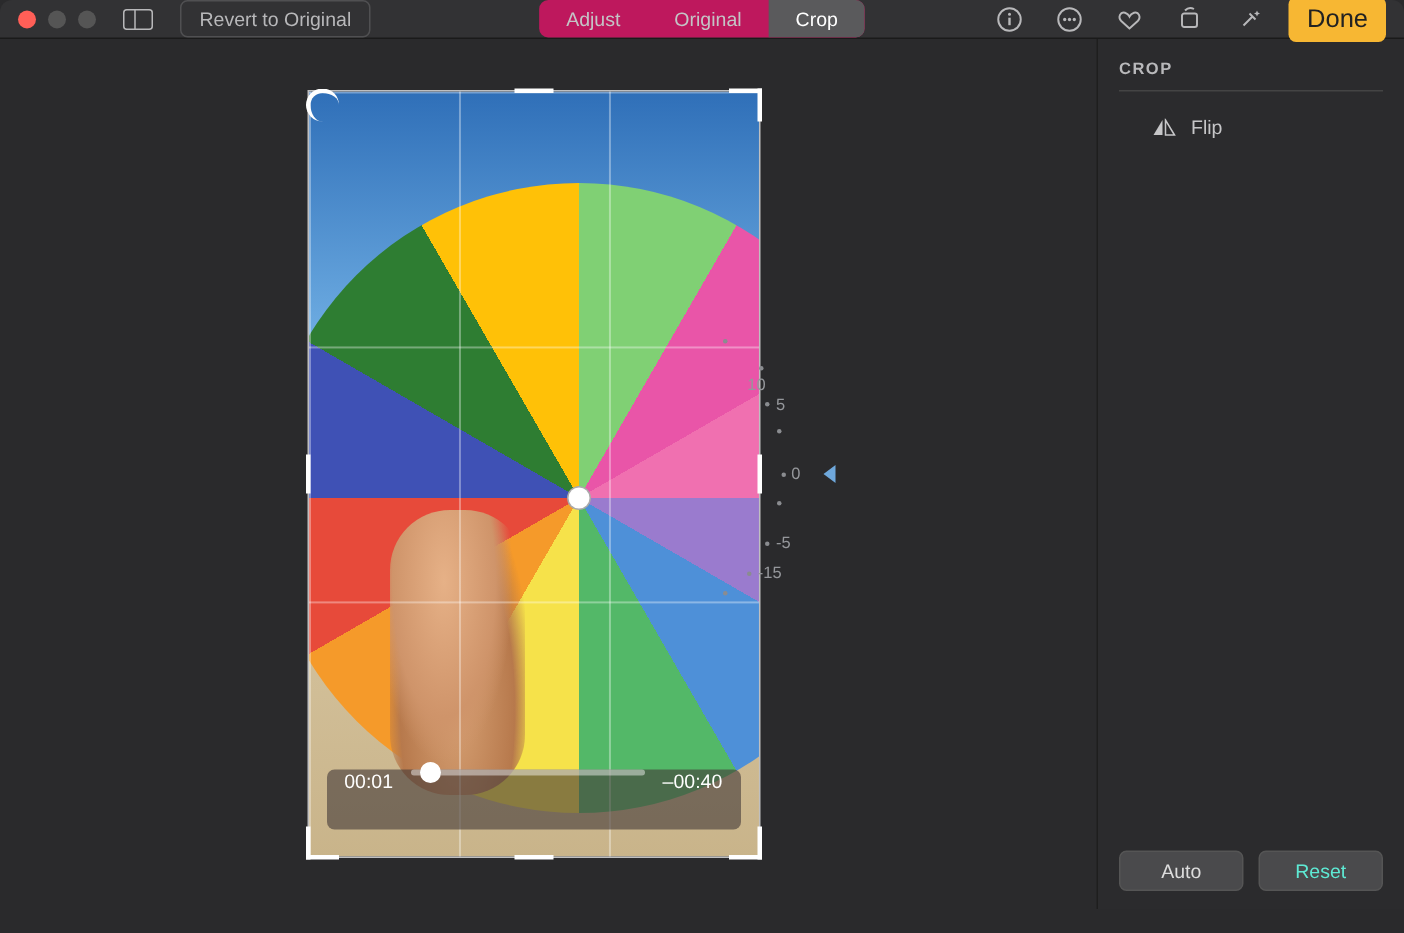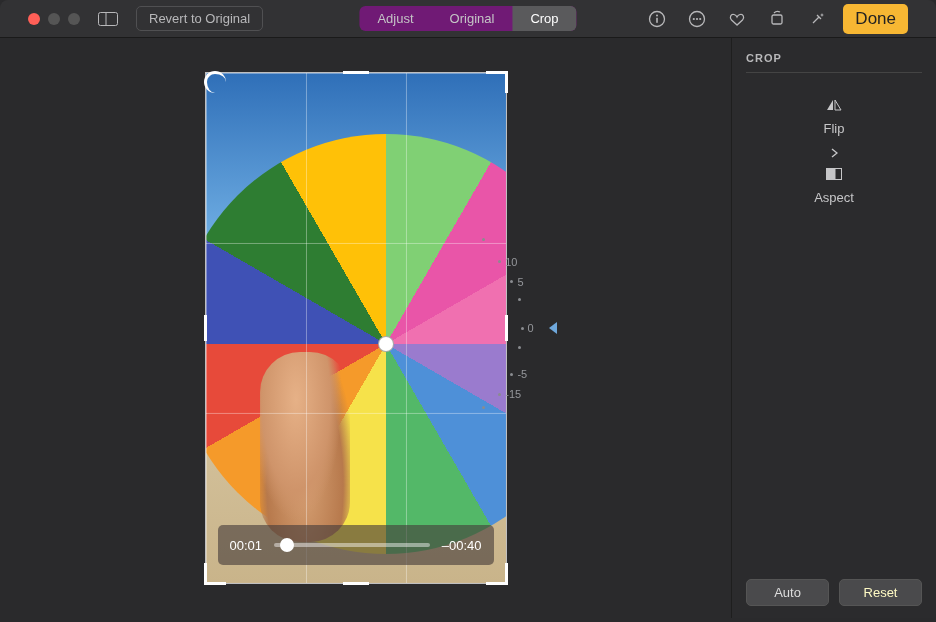--- a/index.html
+++ b/index.html
@@ -7,25 +7,25 @@
       width: 936px; height: 622px;
       background: #2a2a2c;
       font-family: -apple-system, BlinkMacSystemFont, "Helvetica Neue", sans-serif;
       overflow: hidden;
       position: relative;
       border-radius: 8px;
     }
 
     
     .toolbar {
-      height: 38px;
+      height: 26px;
       background: #323234;
       display: flex;
       align-items: center;
-      padding: 0 28px;
+      padding: 0 12px;
       gap: 14px;
       position: relative;
       border-bottom: 1px solid #1a1a1a;
     }
     .traffic-lights { display: flex; gap: 8px; }
     .tl { width: 12px; height: 12px; border-radius: 50%; }
     .tl-close { background: #ff5f57; }
     .tl-min   { background: #555; }
     .tl-max   { background: #555; }
 
@@ -38,21 +38,21 @@
       align-items: center;
       gap: 6px;
       border: 1px solid transparent;
       cursor: default;
     }
     .toolbar-btn.framed { border: 1px solid #505052; }
     .toolbar-tabs {
       position: absolute;
       left: 50%; transform: translateX(-50%);
       display: flex;
-      background: #701a75;
+      background: #be185d;
       border-radius: 6px;
       overflow: hidden;
     }
     .toolbar-tabs .tab {
       padding: 5px 18px;
       color: #c4c4c6;
       font-size: 13px;
       cursor: default;
     }
     .toolbar-tabs .tab.active {
@@ -196,21 +196,21 @@
       border-bottom:6px solid transparent;
       border-right:8px solid #6fa8dc;
     }
 
     
     .scrubber {
       position: absolute; left: 12px; right: 12px; bottom: 18px;
       height: 40px;
       background: rgba(70,60,58,0.62);
       border-radius: 5px;
-      display:flex; align-items:center;
+      display:flex; align-items:flex-start;
       padding: 0 12px;
       color: #fff; font-size: 13px;
       gap: 12px;
     }
     .scrubber .track {
       flex:1; height:4px; background: rgba(255,255,255,0.45);
       border-radius: 2px; position: relative;
     }
     .scrubber .thumb {
       position:absolute; top:50%; left:8%;
@@ -230,33 +230,32 @@
     }
     .sidebar h4 {
       font-size: 11px; letter-spacing:1px;
       color:#b9b9bb; font-weight:600;
       border-bottom:1px solid #444; padding-bottom:8px;
       margin-bottom:10px;
     }
     .side-item {
       display:flex; align-items:center; gap:10px;
       padding: 6px 2px;
-      flex-direction: column;
     }
     .side-item .chev-slot { width:10px; display:inline-flex; justify-content:center;}
     .side-bottom {
       margin-top:auto;
       display:flex; gap:10px;border-radius:12px;
     }
     .side-bottom .btn {
       flex:1; background:#4a4a4c; color:#ddd;
       border:1px solid #555; border-radius:5px;
       padding:5px 0; text-align:center; font-size:13px;
     }
-    .side-bottom .btn.disabled { color:#fef9c3; }
+    .side-bottom .btn.disabled { color:#5eead4; }
 
     svg { display:block; }
   </style>
 </head>
 <body>
 
 <div class="toolbar">
   <div class="traffic-lights">
     <div class="tl tl-close"></div>
     <div class="tl tl-min"></div>
@@ -350,21 +349,21 @@
         <span>–00:40</span>
       </div>
     </div>
 
     <div class="dial">
       <div class="indicator"></div>
     <div class="tick" style="top: 25.3553px; left: -38.5607px;">
           <span class="dot"></span>
           <span class="labelv"></span>
         </div>
-        <div class="tick" style="top: 42.6088px; left: -22.2947px;">
+        <div class="tick" style="top: 42.6088px; left: -22.2947px; flex-direction: column;">
           <span class="dot"></span>
           <span class="labelv">10</span>
         </div>
         <div class="tick" style="top: 62.9474px; left: -10.1043px;">
           <span class="dot"></span>
           <span class="labelv">5</span>
         </div>
         <div class="tick" style="top: 85.426px; left: -2.55575px;">
           <span class="dot"></span>
           <span class="labelv"></span>
@@ -400,34 +399,20 @@
       <span class="chev-slot"></span>
       <span>
         <svg width="16" height="12" viewBox="0 0 16 12">
             <path d="M1 11 L7 1 L7 11 Z" fill="#c6c6c8"></path>
             <path d="M15 11 L9 1 L9 11 Z" fill="none" stroke="#c6c6c8"></path>
           </svg>
       </span>
       <span>Flip</span>
     </div>
 
-    <div class="side-item">
-      <span class="chev-slot">
-        <svg width="7" height="10" viewBox="0 0 7 10">
-            <path d="M1 1 L6 5 L1 9" fill="none" stroke="#c6c6c8" stroke-width="1.4"></path>
-          </svg>
-      </span>
-      <span>
-        <svg width="16" height="12" viewBox="0 0 16 12">
-            <rect x="0.5" y="0.5" width="15" height="11" fill="none" stroke="#c6c6c8"></rect>
-            <rect x="0.5" y="0.5" width="9" height="11" fill="#c6c6c8"></rect>
-          </svg>
-      </span>
-      <span>Aspect</span>
-    </div>
 
     <div class="side-bottom">
       <div class="btn">
         <span>Auto</span>
       </div>
       <div class="btn disabled">
         <span>Reset</span>
       </div>
     </div>
   </div>

